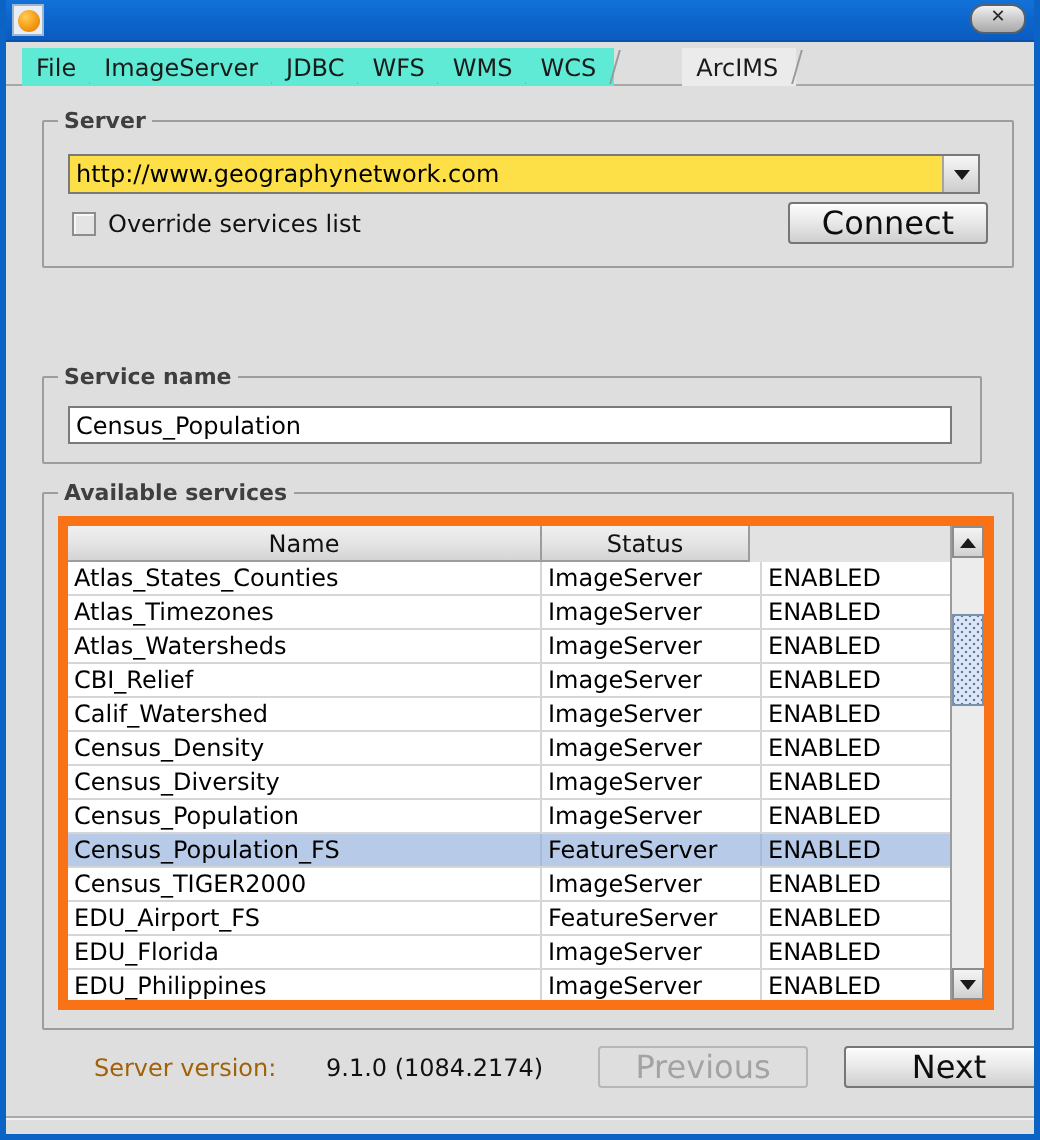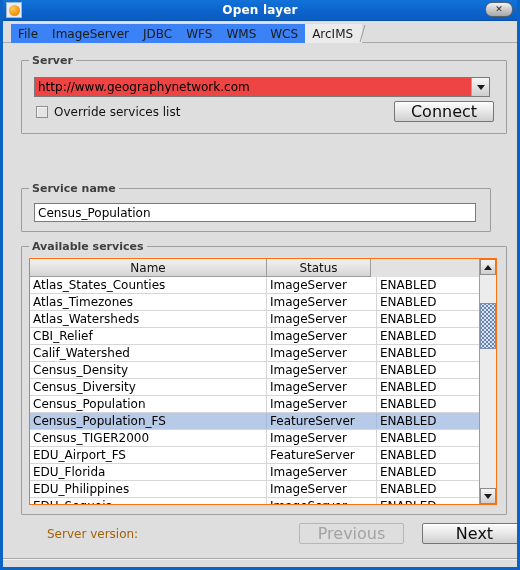--- a/index.html
+++ b/index.html
@@ -99,37 +99,38 @@
     background: #a8a8a8;
   }
   .tab {
     position: relative;
     height: 19px;
     padding: 0 9px 0 7px;
     display: flex;
     align-items: center;
     font-size: 12px;
     color: #1a1a1a;
-    background: #3b82f6;
+    background: #5eead4;
     cursor: default;
     margin-right: -2px;
     z-index: 1;
   }
   .tab .tab-slash {
     position: absolute;
     right: -1px;
     top: 1px;
     width: 1px;
     height: 17px;
     background: #9a9a9a;
     transform: skewX(-16deg);
   }
   .tab.active {
     background: #ebebeb;
     z-index: 3;
+    margin-left: 36px;
   }
 
   
   #content {
     position: relative;
     height: calc(100% - 42px);
     background: #dedede;
     padding: 0;
     box-sizing: border-box;
   }
@@ -154,21 +155,21 @@
 
   
   #grp-server { left: 18px; top: 17px; width: 484px; height: 72px; }
 
   #server-combo {
     position: absolute;
     left: 12px; top: 16px;
     width: 456px; height: 20px;
     box-sizing: border-box;
     display: flex;
-    background: #ef4444;
+    background: #fde047;
     border: 1px solid #7a7a7a;
   }
   #server-combo .combo-text {
     flex: 1 1 auto;
     display: flex;
     align-items: center;
     padding-left: 3px;
     font-size: 12px;
     color: #000;
     overflow: hidden;
@@ -252,21 +253,21 @@
   }
 
   
   #grp-services { left: 18px; top: 203px; width: 484px; height: 267px; }
 
   #table-wrap {
     position: absolute;
     left: 7px; top: 11px;
     width: 468px; height: 247px;
     box-sizing: border-box;
-    border: 1px solid #f97316;
+    border: 5px solid #f97316;
     background: #ffffff;
     display: flex;
     overflow: hidden;
   }
   #table-main { flex: 1 1 auto; overflow: hidden; }
 
   #table-head {
     display: flex;
     height: 18px;
     background: #e2e2e2;
@@ -415,21 +416,20 @@
 </style>
 </head>
 <body>
 
 <div id="window">
 
   <div id="titlebar">
     <div id="win-icon">
       <div class="dot"></div>
     </div>
-    <div id="title-text">Open layer</div>
     <div id="close-btn">✕</div>
   </div>
 
   <div id="tabstrip">
       <div class="tab">
         <span>File</span>
         <span class="tab-slash"></span>
       </div>
       <div class="tab">
         <span>ImageServer</span>
@@ -574,20 +574,21 @@
           </div>
           <div class="sb-btn">
               <div class="tri-down"></div>
             </div>
         </div>
       </div>
     </div>
 
     <div id="version-row">
       <div id="version-label">Server version:</div>
+      <div id="version-value">9.1.0 (1084.2174)</div>
       <div class="btn disabled" id="prev-btn">Previous</div>
       <div class="btn" id="next-btn">Next</div>
     </div>
 
     <div id="sep"></div>
 
     <div class="btn disabled" id="ok-btn">Ok</div>
     <div class="btn" id="cancel-btn">Cancel</div>
 
   </div>

